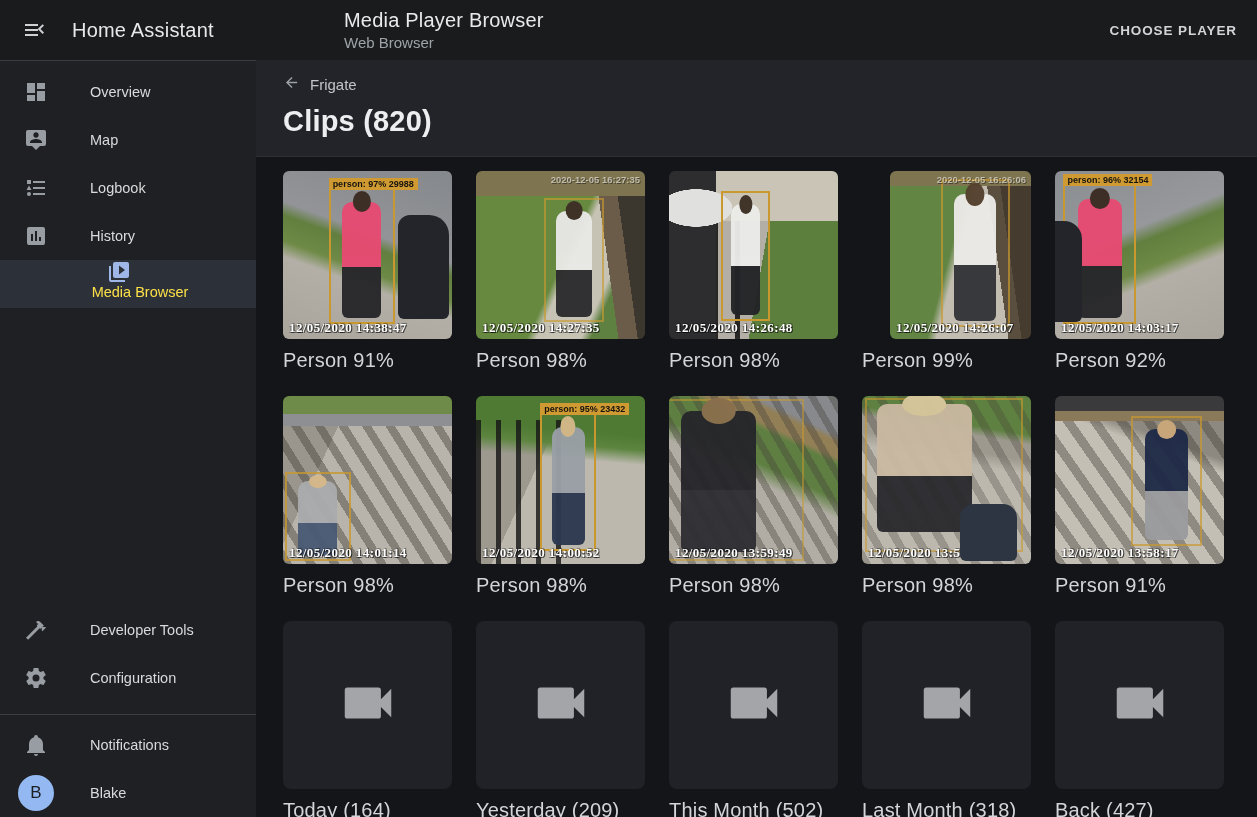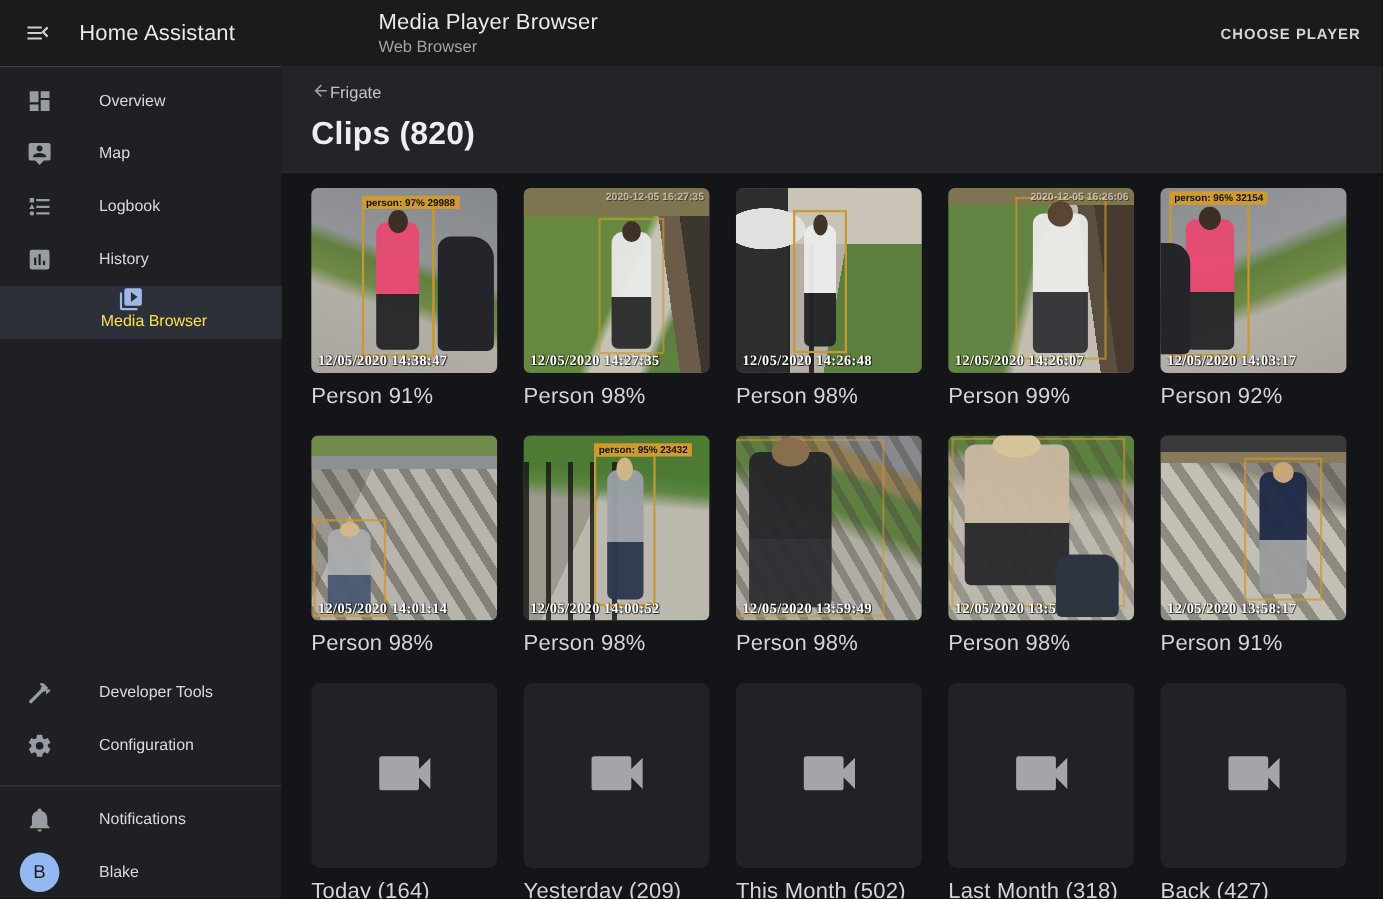--- a/index.html
+++ b/index.html
@@ -34,21 +34,21 @@
   .nav-top { padding-top:7px; }
   .nav-spacer { flex:1; }
   .nav-divider { height:1px; background:#3a3d41; margin:12px 0 6px; }
   .avatar { width:36px; height:36px; border-radius:50%; background:#93b8f2; color:#1d1f22;
     font-size:17px; font-weight:500; display:flex; align-items:center; justify-content:center;
     margin-left:-6px; margin-right:36px; flex:0 0 36px; }
 
   
   .content { flex:1; display:flex; flex-direction:column; background:#141518; min-width:0; }
   .content-header { flex:0 0 97px; background:#222429; border-bottom:1px solid #2d2f34; padding:14px 0 0 27px; }
-  .breadcrumb { display:inline-flex; align-items:center; gap:0; font-size:15px; color:#c2c5c8; cursor:pointer; }
+  .breadcrumb { display:inline-flex; align-items:center; gap:10px; font-size:15px; color:#c2c5c8; cursor:pointer; }
   .breadcrumb svg { width:17px; height:17px; fill:#9da1a6; }
   .content-title { font-size:29px; font-weight:700; color:#edeef0; margin-top:10px; letter-spacing:.2px; }
 
   .scroll-area { flex:1; overflow:hidden; padding:14px 33px 0 27px; }
   .grid { display:grid; grid-template-columns:repeat(5, 1fr); column-gap:24px; row-gap:24px; }
 
   
   .tile { cursor:pointer; }
   .photo { position:relative; height:168px; border-radius:6px; overflow:hidden; background:#54565a; }
   .caption { font-size:20px; color:#d3d5d7; margin-top:10px; letter-spacing:.2px; }
@@ -87,21 +87,21 @@
     linear-gradient(100deg, rgba(0,0,0,0) 0 55%, #5d7f3e 55%),
     #b3afa6; }
   .s-driveway .photo { background-size:100% 100%,100% 100%,100% 100%, 48% 72%, 100% 100%, 100% 100%;
     background-position:0 0,0 0,0 0, 0 100%, 0 0, 0 0; background-repeat:no-repeat; }
   .s-driveway .det-box { left:31%; top:12%; width:29%; height:77%; }
   .s-driveway { --torso:#ececea; --legs:#222326; --head:#3c2f25; }
 
   .s-porch-back .photo { background:
     linear-gradient(180deg,#7e744f 0 9%, rgba(0,0,0,0) 9%),
     linear-gradient(262deg,#453b2f 0 20%, #5a4f3f 20% 28%, rgba(0,0,0,0) 28%),
-    linear-gradient(105deg,#628543 0 44%, #c2bdb0 49%); }
+    linear-gradient(105deg,#628543 0 44%, #c2bdb0 49%); margin-left: 28px; }
   .s-porch-back .det-box { left:36%; top:5%; width:49%; height:88%; border-color:rgba(201,153,47,.7); }
   .s-porch-back { --torso:#eceae6; --legs:#333438; --head:#55402e; }
 
   .s-stroller-l .photo { background:linear-gradient(158deg,#8a8d91 0%,#96989b 38%,#627f3f 45%,#6e8a46 57%,#b3afa6 64%,#a9a59c 100%); }
   .s-stroller-l .det-box { left:5%; top:8%; width:43%; height:83%; }
   .s-stroller-l { --torso:#e84a72; --legs:#26262a; --head:#3b2b22; }
   .s-stroller-l .photo::after { content:""; position:absolute; left:-6%; top:30%; width:22%; height:60%;
     background:#23252b; border-radius:10px 18px 6px 6px; }
 
   .s-steps-toddler .photo { background:

